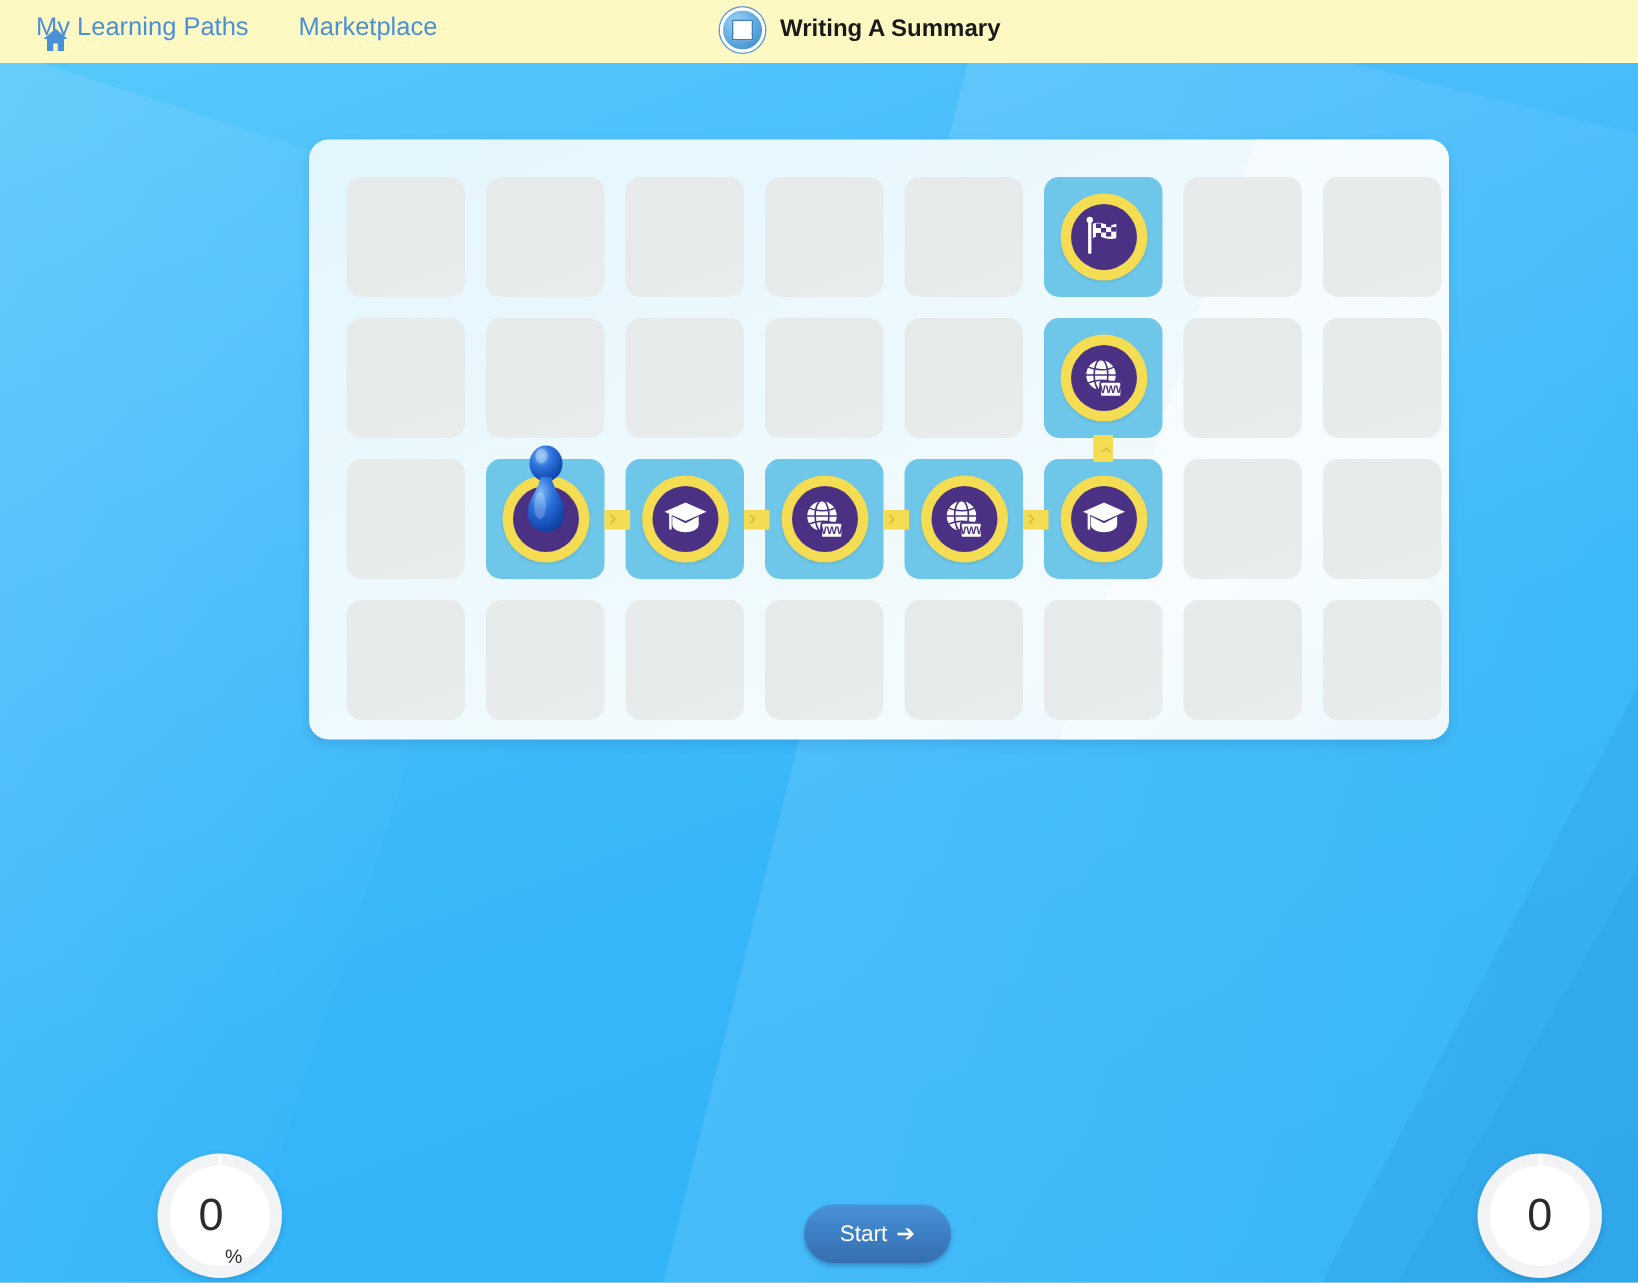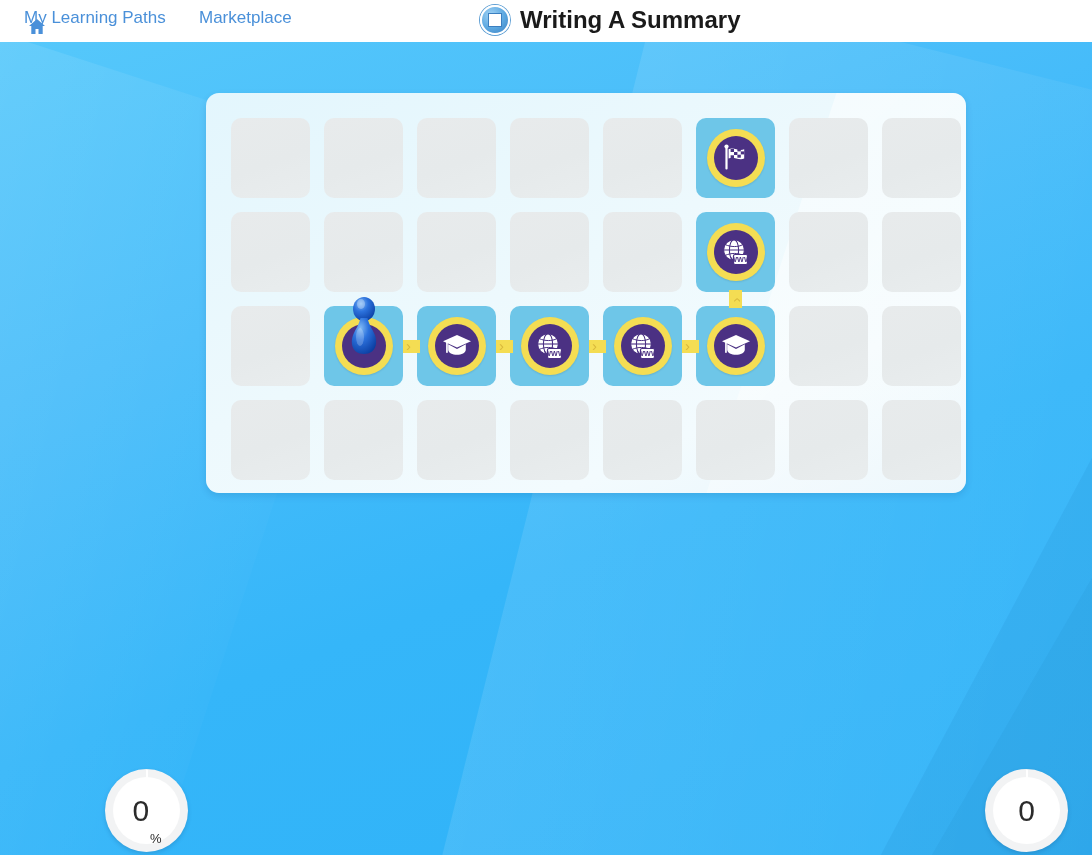--- a/index.html
+++ b/index.html
@@ -18,21 +18,21 @@
     background: #35b6f9;
     overflow: hidden;
   }
 
   
   .header {
     position: absolute;
     top: 0; left: 0;
     width: 1092px;
     height: 42px;
-    background: #ffffff;
+    background: #fef9c3;
     z-index: 40;
   }
   .header-inner {
     position: relative;
     width: 100%;
     height: 42px;
   }
   .nav-link {
     position: absolute;
     top: 8px;
@@ -76,21 +76,21 @@
     background: #ffffff;
     display: grid;
     grid-template-columns: repeat(3, 1fr);
     grid-template-rows: repeat(3, 1fr);
     gap: 1px;
     padding: 0;
     border: 1px solid #3b7fc0;
   }
   .badge-grid i { background: #ffffff; display:block; }
   .title-text {
-    font-size: 24px;
+    font-size: 16px;
     font-weight: bold;
     color: #1a1a1a;
     white-space: nowrap;
   }
 
   
   .bg-layer {
     position: absolute;
     top: 42px; left: 0;
     width: 1092px;
@@ -520,14 +520,18 @@
       <span class="stat-suffix">%</span>
     </div>
   </div>
 
   <div class="stat-ring" id="score-ring">
     <div class="stat-inner">
       <span class="stat-value">0</span>
     </div>
   </div>
 
+  <button class="start-button">
+    <span>Start</span>
+    <span class="start-arrow">➔</span>
+  </button>
 
 </div>
 
 </body></html>

